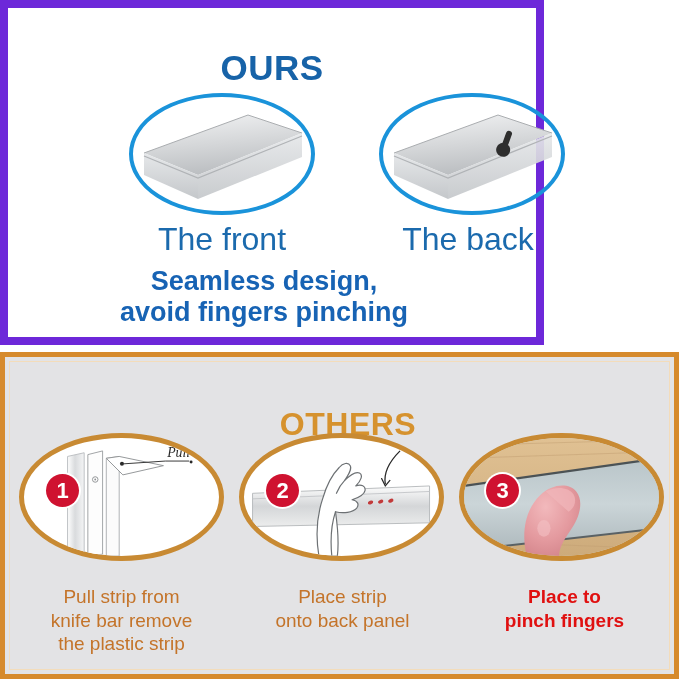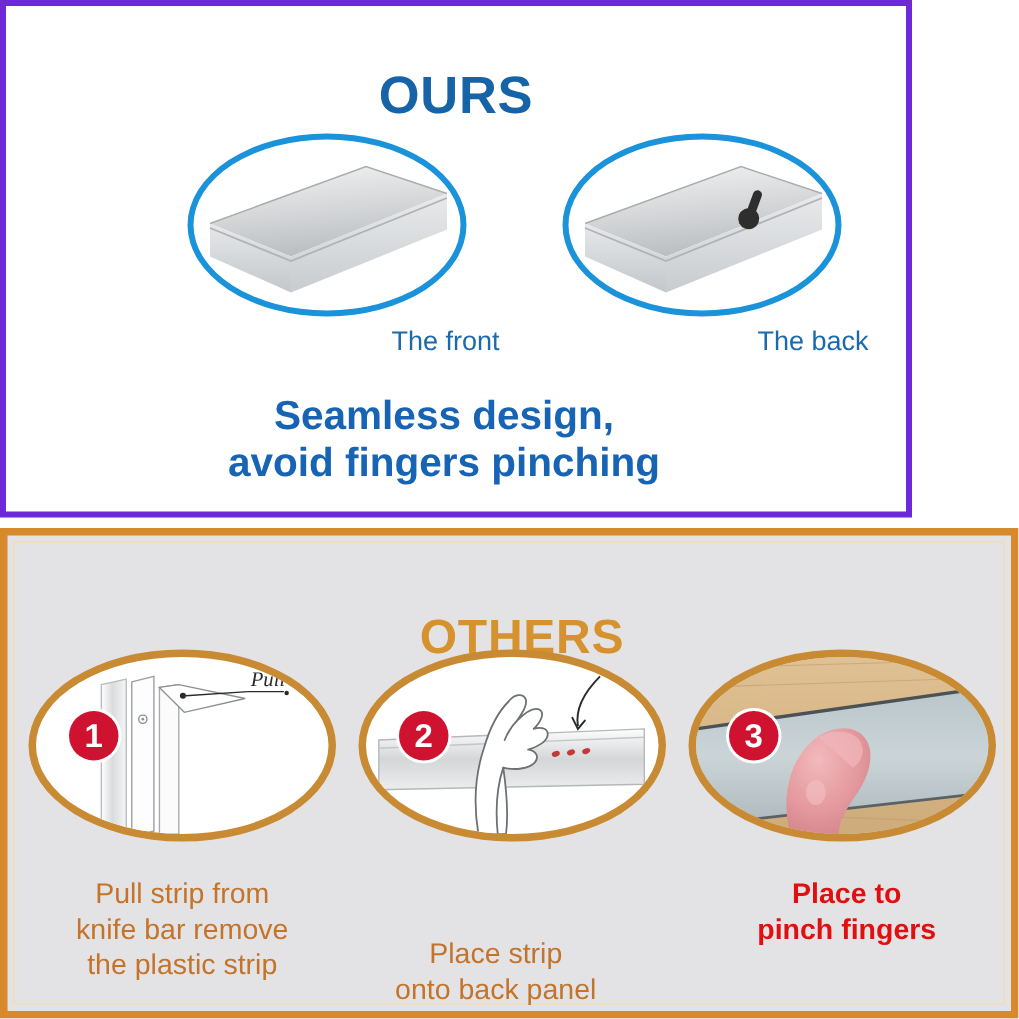--- a/index.html
+++ b/index.html
@@ -18,24 +18,24 @@
     width: 679px;
     height: 679px;
     background: #ffffff;
   }
 
   
   .panel-ours {
     position: absolute;
     left: 0;
     top: 0;
-    width: 608px;
+    width: 544px;
     height: 345px;
     box-sizing: border-box;
-    border: 4px solid #6d28d9;
+    border: 8px solid #6d28d9;
     background: #ffffff;
   }
   .panel-ours-inner {
     position: absolute;
     left: 3px; top: 3px; right: 3px; bottom: 3px;
     border: 1px solid #ffffff;
     background: #ffffff;
   }
   .ours-title {
     position: absolute;
@@ -56,22 +56,22 @@
     border: 4px solid #1a93da;
     border-radius: 50%;
     box-sizing: border-box;
   }
   #ellipse-front { left: 121px; top: 85px; }
   #ellipse-back  { left: 371px; top: 85px; }
 
   .ours-caption {
     position: absolute;
     width: 230px;
-    text-align: right;
-    font-size: 18px;
+    text-align: center;
+    font-size: 32px;
     color: #1b6aad;
     top: 213px;
   }
   #caption-front { left: 99px; }
   #caption-back  { left: 345px; }
 
   .ours-tagline {
     position: absolute;
     left: 0; right: 16px;
     top: 258px;
@@ -153,21 +153,21 @@
   .step-caption {
     position: absolute;
     top: 228px;
     width: 219px;
     text-align: center;
     font-size: 19px;
     color: #c4742a;
     line-height: 1.24;
   }
   #step-caption-1 { left: 7px; }
-  #step-caption-2 { left: 216px; margin-top: 40px; }
+  #step-caption-2 { left: 228px; }
   #step-caption-3 { left: 450px; font-weight: bold; color: #e01010; }
 
   .svg-fill { display: block; width: 100%; height: 100%; }
 </style>
 </head>
 <body>
 
 <div id="infographic">
 
   <section class="panel-ours">

